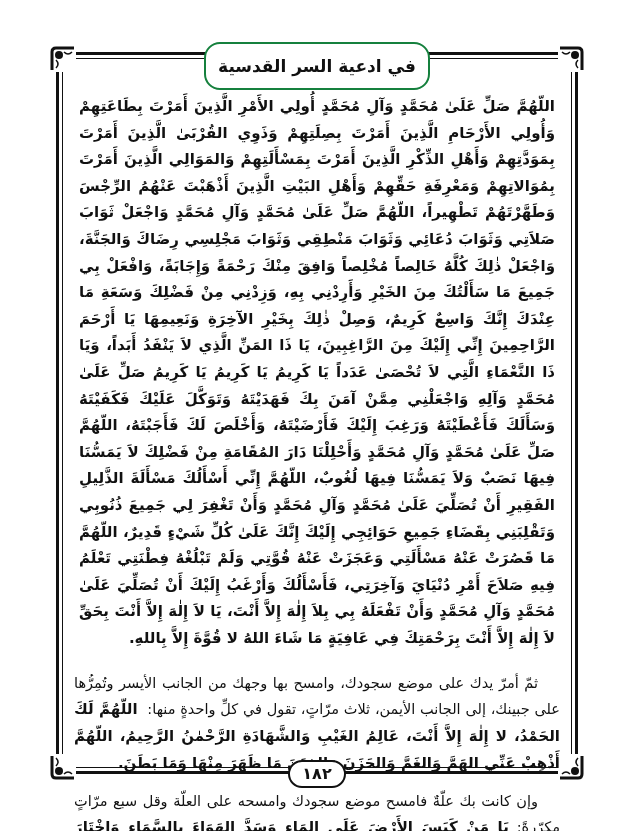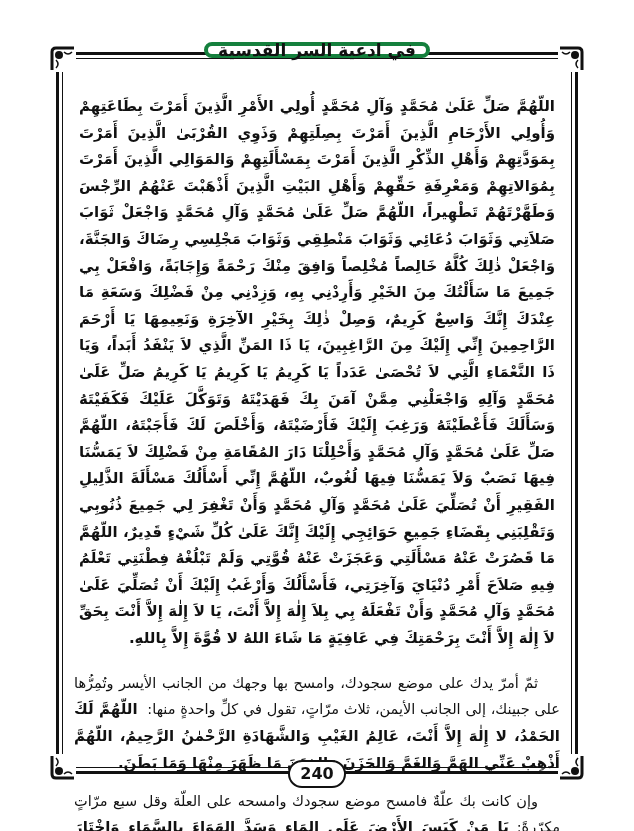--- a/index.html
+++ b/index.html
@@ -45,23 +45,23 @@
     .corner.tr { left: 558px; top: 46px; }
     .corner.bl { left: 50px; top: 754px; }
     .corner.br { left: 558px; top: 754px; }
 
     
     .title-cartouche {
       position: absolute;
       left: 204px;
       top: 42px;
       width: 226px;
-      height: 16px;
+      height: 48px;
       background: #ffffff;
-      border: 4px solid #15803d;
+      border: 2px solid #15803d;
       border-radius: 16px;
       box-sizing: border-box;
       display: flex;
       align-items: center;
       justify-content: center;
       z-index: 3;
     }
     .title-cartouche span {
       font-family: "DejaVu Sans", sans-serif;
       font-weight: bold;
@@ -172,14 +172,14 @@
 
 <div class="content">
   <p class="supplication">اللّهُمَّ صَلِّ عَلَىٰ مُحَمَّدٍ وَآلِ مُحَمَّدٍ أُولِي الأَمْرِ الَّذِينَ أَمَرْتَ بِطَاعَتِهِمْ وَأُولِي الأَرْحَامِ الَّذِينَ أَمَرْتَ بِصِلَتِهِمْ وَذَوِي القُرْبَىٰ الَّذِينَ أَمَرْتَ بِمَوَدَّتِهِمْ وَأَهْلِ الذِّكْرِ الَّذِينَ أَمَرْتَ بِمَسْأَلَتِهِمْ وَالمَوَالِي الَّذِينَ أَمَرْتَ بِمُوَالاتِهِمْ وَمَعْرِفَةِ حَقِّهِمْ وَأَهْلِ البَيْتِ الَّذِينَ أَذْهَبْتَ عَنْهُمُ الرِّجْسَ وَطَهَّرْتَهُمْ تَطْهِيراً، اللّهُمَّ صَلِّ عَلَىٰ مُحَمَّدٍ وَآلِ مُحَمَّدٍ وَاجْعَلْ ثَوَابَ صَلاَتِي وَثَوَابَ دُعَائِي وَثَوَابَ مَنْطِقِي وَثَوَابَ مَجْلِسِي رِضَاكَ وَالجَنَّةَ، وَاجْعَلْ ذٰلِكَ كُلَّهُ خَالِصاً مُخْلِصاً وَافِقَ مِنْكَ رَحْمَةً وَإِجَابَةً، وَافْعَلْ بِي جَمِيعَ مَا سَأَلْتُكَ مِنَ الخَيْرِ وَأَرِدْنِي بِهِ، وَزِدْنِي مِنْ فَضْلِكَ وَسَعَةِ مَا عِنْدَكَ إِنَّكَ وَاسِعٌ كَرِيمٌ، وَصِلْ ذٰلِكَ بِخَيْرِ الآخِرَةِ وَنَعِيمِهَا يَا أَرْحَمَ الرَّاحِمِينَ إِنِّي إِلَيْكَ مِنَ الرَّاغِبِينَ، يَا ذَا المَنِّ الَّذِي لاَ يَنْفَدُ أَبَداً، وَيَا ذَا النَّعْمَاءِ الَّتِي لاَ تُحْصَىٰ عَدَداً يَا كَرِيمُ يَا كَرِيمُ يَا كَرِيمُ صَلِّ عَلَىٰ مُحَمَّدٍ وَآلِهِ وَاجْعَلْنِي مِمَّنْ آمَنَ بِكَ فَهَدَيْتَهُ وَتَوَكَّلَ عَلَيْكَ فَكَفَيْتَهُ وَسَأَلَكَ فَأَعْطَيْتَهُ وَرَغِبَ إِلَيْكَ فَأَرْضَيْتَهُ، وَأَخْلَصَ لَكَ فَأَجَبْتَهُ، اللّهُمَّ صَلِّ عَلَىٰ مُحَمَّدٍ وَآلِ مُحَمَّدٍ وَأَحْلِلْنَا دَارَ المُقَامَةِ مِنْ فَضْلِكَ لاَ يَمَسُّنَا فِيهَا نَصَبٌ وَلاَ يَمَسُّنَا فِيهَا لُغُوبٌ، اللّهُمَّ إِنِّي أَسْأَلُكَ مَسْأَلَةَ الذَّلِيلِ الفَقِيرِ أَنْ تُصَلِّيَ عَلَىٰ مُحَمَّدٍ وَآلِ مُحَمَّدٍ وَأَنْ تَغْفِرَ لِي جَمِيعَ ذُنُوبِي وَتَقْلِبَنِي بِقَضَاءِ جَمِيعِ حَوَائِجِي إِلَيْكَ إِنَّكَ عَلَىٰ كُلِّ شَيْءٍ قَدِيرٌ، اللّهُمَّ مَا قَصُرَتْ عَنْهُ مَسْأَلَتِي وَعَجَزَتْ عَنْهُ قُوَّتِي وَلَمْ تَبْلُغْهُ فِطْنَتِي تَعْلَمُ فِيهِ صَلاَحَ أَمْرِ دُنْيَايَ وَآخِرَتِي، فَأَسْأَلُكَ وَأَرْغَبُ إِلَيْكَ أَنْ تُصَلِّيَ عَلَىٰ مُحَمَّدٍ وَآلِ مُحَمَّدٍ وَأَنْ تَفْعَلَهُ بِي بِلاَ إِلٰهَ إِلاَّ أَنْتَ، يَا لاَ إِلٰهَ إِلاَّ أَنْتَ بِحَقِّ لاَ إِلٰهَ إِلاَّ أَنْتَ بِرَحْمَتِكَ فِي عَافِيَةٍ مَا شَاءَ اللهُ لا قُوَّةَ إِلاَّ بِاللهِ.</p>
   <div class="gap-1"></div>
   <p class="instruction"><span>ثمّ أمرّ يدك على موضع سجودك، وامسح بها وجهك من الجانب الأيسر وتُمِرُّها على جبينك، إلى الجانب الأيمن، ثلاث مرّاتٍ، تقول في كلِّ واحدةٍ منها:</span> <span class="supplication inline" style="font-weight:bold;font-size:15px;">اللّهُمَّ لَكَ الحَمْدُ، لا إِلٰهَ إِلاَّ أَنْتَ، عَالِمُ الغَيْبِ وَالشَّهَادَةِ الرَّحْمٰنُ الرَّحِيمُ، اللّهُمَّ أَذْهِبْ عَنِّي الهَمَّ وَالغَمَّ وَالحَزَنَ وَالفِتَنَ مَا ظَهَرَ مِنْهَا وَمَا بَطَنَ.</span></p>
   <div class="gap-2"></div>
   <p class="instruction"><span>وإن كانت بك علّةٌ فامسح موضع سجودك وامسحه على العلّة وقل سبع مرّاتٍ مكرّرةً:</span> <span style="font-weight:bold;font-size:15px;">يَا مَنْ كَبَسَ الأَرْضَ عَلَى المَاءِ وَسَدَّ الهَوَاءَ بِالسَّمَاءِ وَاخْتَارَ لِنَفْسِهِ أَحْسَنَ</span></p>
 </div>
 
 <div class="page-cartouche">
-  <span>240</span>
+  <span>١٨٢</span>
 </div>
 
 </body></html>

